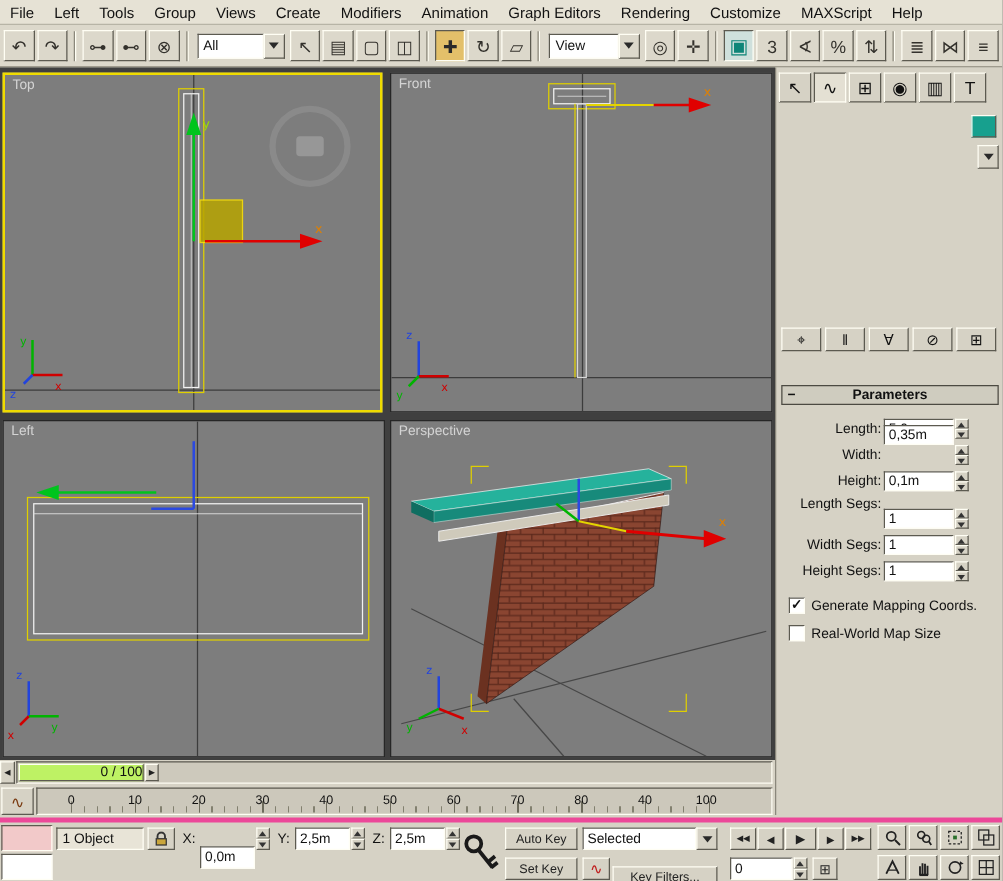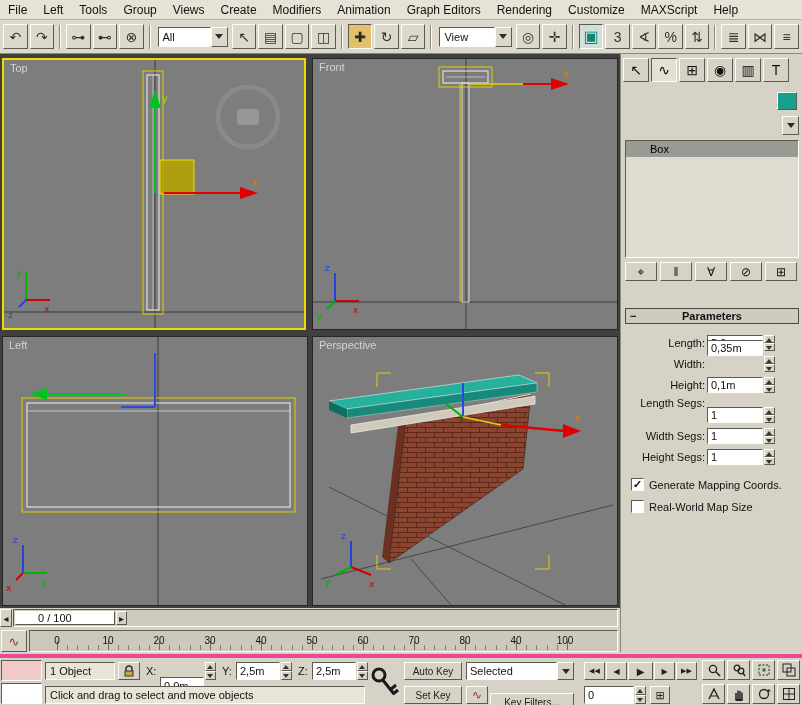--- a/index.html
+++ b/index.html
@@ -60,22 +60,22 @@
   .spin .su::after { content:""; position:absolute; left:1px; top:2px;
     border-left:3px solid transparent; border-right:3px solid transparent; border-bottom:4px solid #333; }
   .spin .sd::after { content:""; position:absolute; left:1px; top:2px;
     border-left:3px solid transparent; border-right:3px solid transparent; border-top:4px solid #333; }
   .cb { position:absolute; width:13px; height:13px; background:#fff; border:1px solid;
     border-color:#5c5a50 #fffef4 #fffef4 #5c5a50; font-size:11px; font-weight:bold; line-height:11px; text-align:center; }
   
   .tsrow { position:absolute; left:0; top:608px; width:620px; height:21px; }
   .track { position:absolute; left:13px; top:1px; width:605px; height:18px; background:#cdc9bc;
     border:1px solid; border-color:#5c5a50 #fffef4 #fffef4 #5c5a50; }
-  .thumb { position:absolute; left:1px; top:1px; width:100px; height:14px; background:#ffffff;
-    border:1px solid; border-color:#fffef4 #5c5a50 #5c5a50 #fffef4; display:flex; align-items:center; justify-content:flex-start;padding-left:22px; }
+  .thumb { position:absolute; left:1px; top:1px; width:100px; height:14px; background:#bef264;
+    border:1px solid; border-color:#fffef4 #5c5a50 #5c5a50 #fffef4; display:flex; align-items:center; justify-content:flex-end; }
   .mbtn { position:absolute; display:flex; align-items:center; justify-content:center; background:#d6d2c5;
     border:1px solid; border-color:#fffef4 #5c5a50 #5c5a50 #fffef4; font-size:10px; color:#222; }
   .rulerrow { position:absolute; left:0; top:629px; width:620px; height:25px; }
   .ruler { position:absolute; left:29px; top:1px; width:589px; height:22px; background:#ccc8bb;
     border:1px solid; border-color:#5c5a50 #fffef4 #fffef4 #5c5a50; }
   .tick { position:absolute; top:4px; width:18px; text-align:center; font-size:10px; color:#111; }
   .minorticks { position:absolute; left:27px; bottom:1px; width:515px; height:5px;
     background:repeating-linear-gradient(90deg,#82806f 0 1px,transparent 1px 10.2px); }
   .majorticks { position:absolute; left:27px; bottom:1px; width:515px; height:9px;
     background:repeating-linear-gradient(90deg,#6d6b5c 0 1px,transparent 1px 51px); }
@@ -272,23 +272,20 @@
     <div class="ptab" style="left:86px">◉</div>
     <div class="ptab" style="left:114px">▥</div>
     <div class="ptab" style="left:142px">T</div>
 
     <div class="swatch" style="left:156px;top:38px;width:20px;height:18px"></div>
 
     <div class="mbtn" style="left:161px;top:62px;width:17px;height:19px">
         <span class="ddarrow" style="border:none;background:none"></span>
       </div>
 
-    <div class="stack">
-      <div class="stackrow">Box</div>
-    </div>
 
     <div class="sbtn" style="left:4px">⌖</div>
     <div class="sbtn" style="left:39px">‖</div>
     <div class="sbtn" style="left:74px">∀</div>
     <div class="sbtn" style="left:109px">⊘</div>
     <div class="sbtn" style="left:144px">⊞</div>
 
     <div class="rollout">
       <span class="minus">−</span>
       <span>Parameters</span>
@@ -445,21 +442,20 @@
           <rect x="5.5" y="5.5" width="3" height="3" fill="#2a6f2a"></rect>
         </svg>
     </div>
     <div class="navbtn" style="left:777px;top:2px">
       <svg width="14" height="14" viewBox="0 0 14 14">
           <rect x="1" y="1" width="8" height="8" fill="none" stroke="#222"></rect>
           <rect x="5" y="5" width="8" height="8" fill="none" stroke="#222"></rect>
         </svg>
     </div>
 
-    <div class="sunkbox" style="left:45px;top:28px;width:320px;height:18px">Click and drag to select and move objects</div>
 
     <div class="mbtn" style="left:404px;top:28px;width:58px;height:18px">Set Key</div>
     <div class="mbtn" style="left:466px;top:28px;width:22px;height:18px;color:#c02020;font-size:12px">∿</div>
     <div class="mbtn" style="left:490px;top:35px;width:84px;height:18px">Key Filters...</div>
 
     <div class="field" style="left:584px;top:28px;width:50px;height:18px">0</div>
     <div class="spin" style="left:635px;top:28px;height:18px">
         <div class="su"></div>
         <div class="sd"></div>
       </div>

